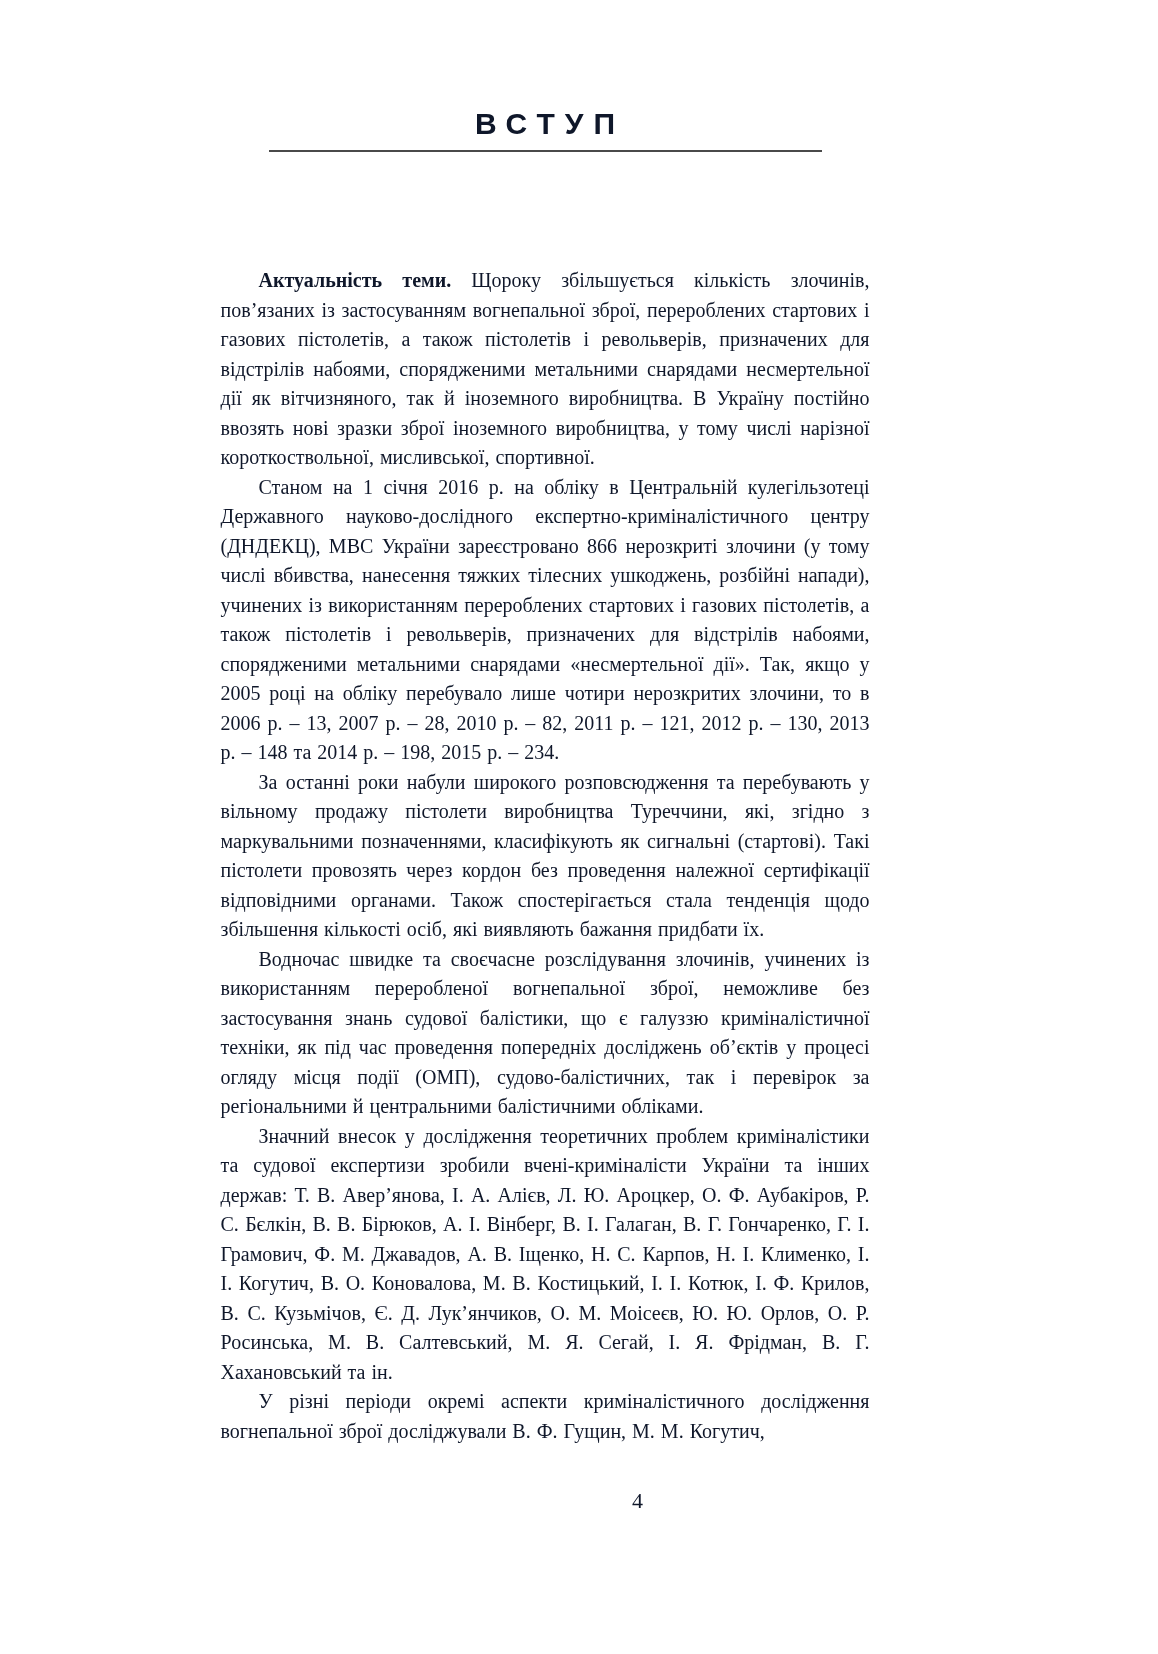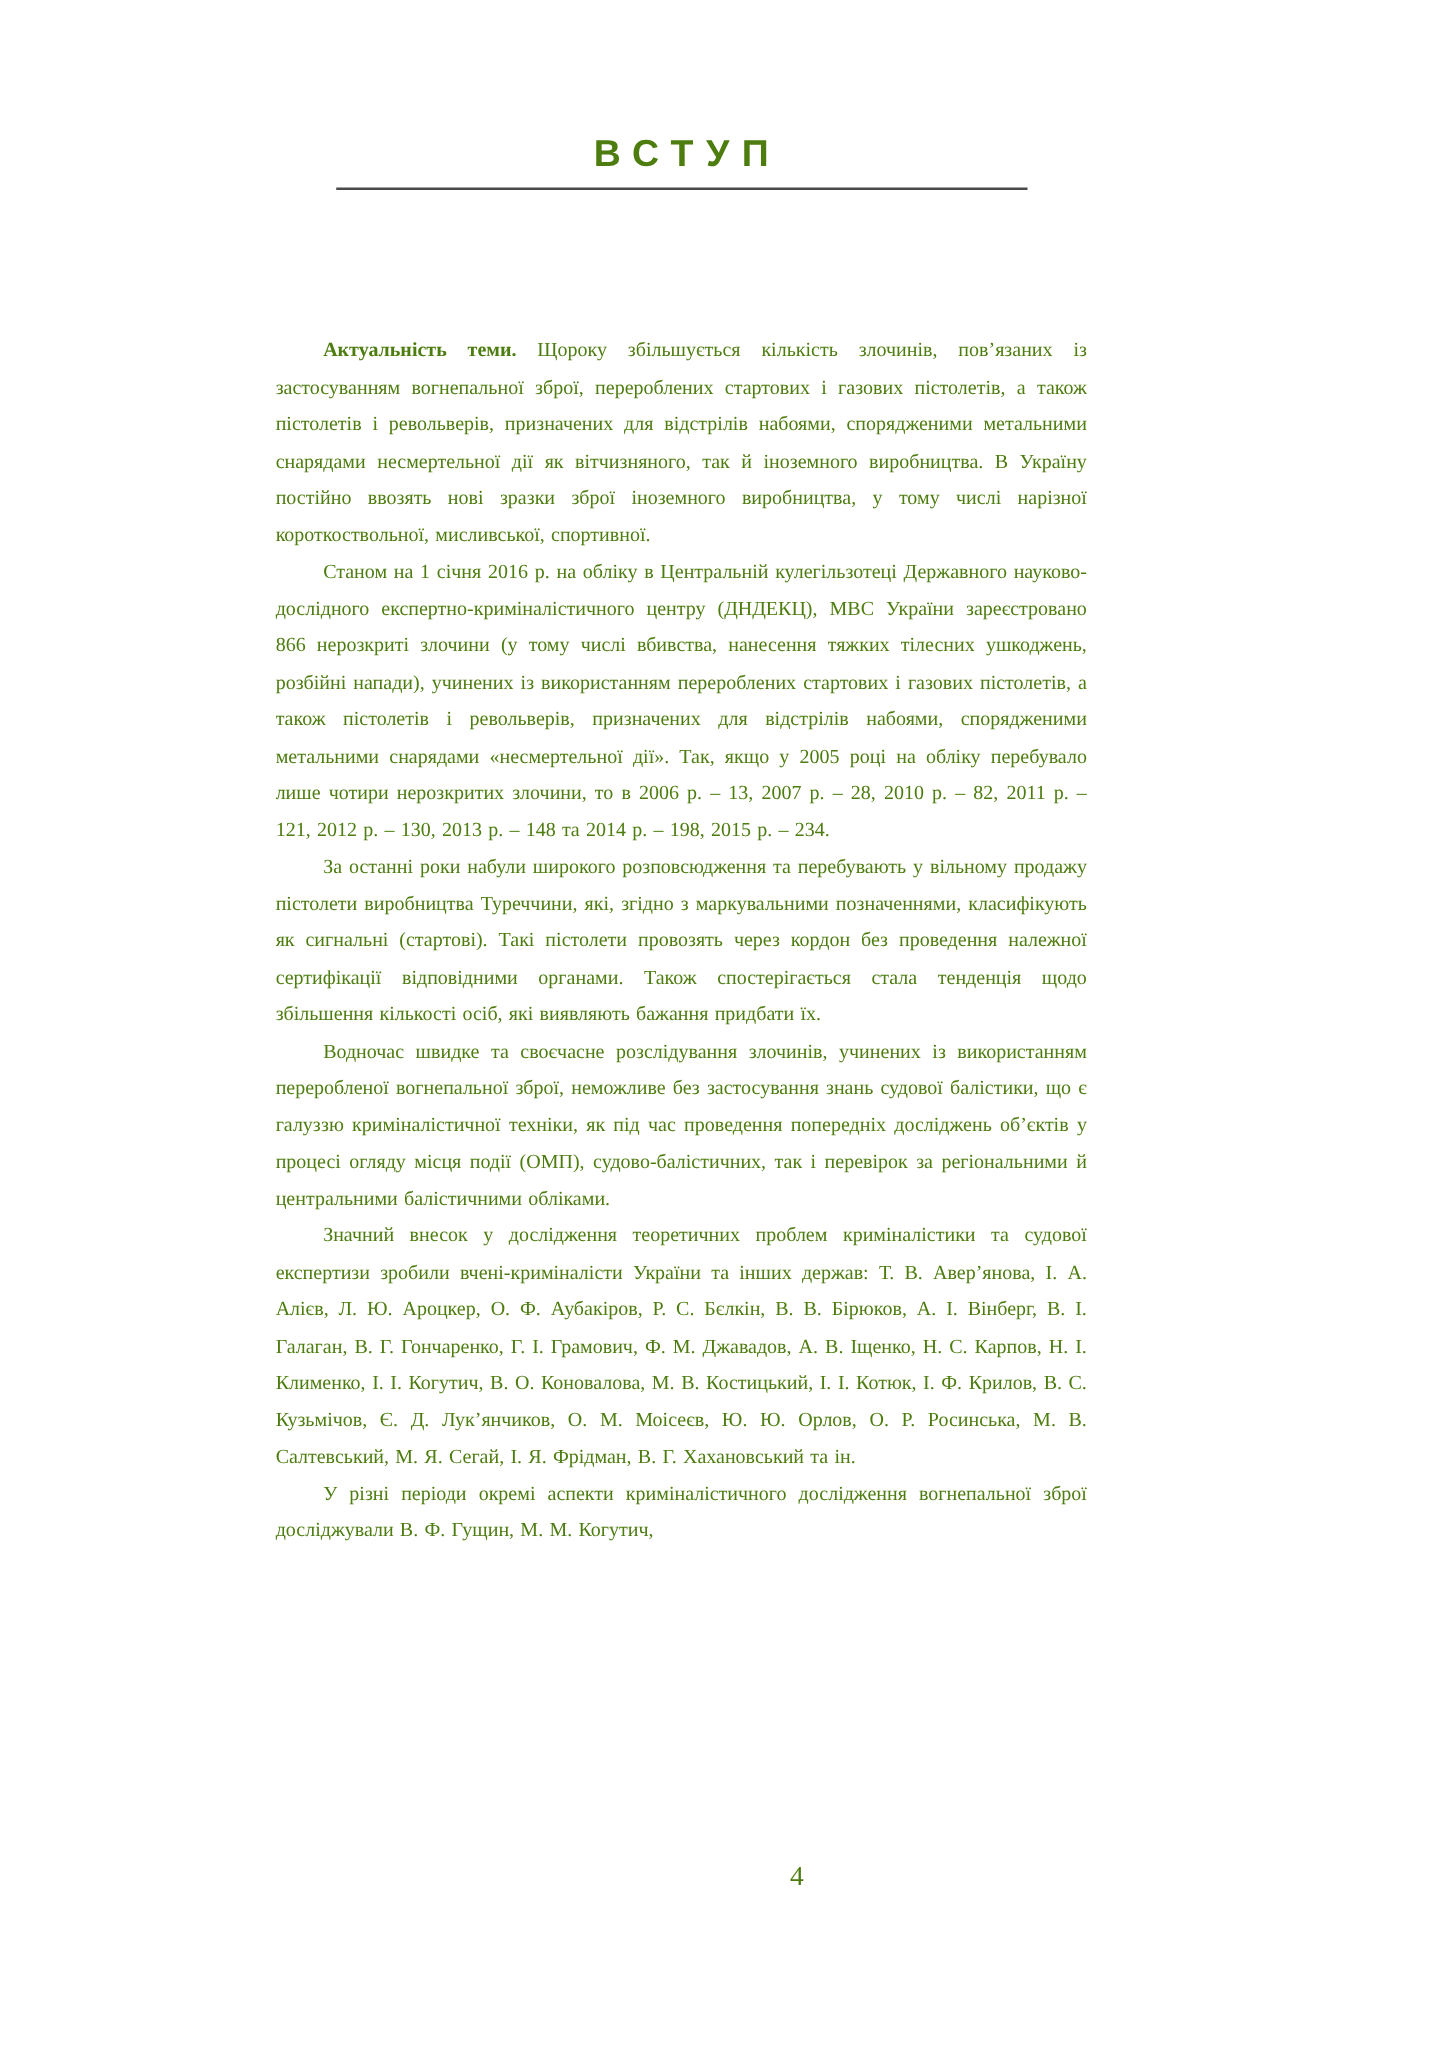--- a/index.html
+++ b/index.html
@@ -9,21 +9,21 @@
   }
   .page {
     position: relative;
     width: 973px;
     height: 1654px;
     margin: 0 auto;
     background: #ffffff;
     box-sizing: border-box;
     padding: 106px 196px 0 128px;
     font-family: "Liberation Serif", "DejaVu Serif", serif;
-    color: #4d7c0f;
+    color: #0f172a;
     overflow: hidden;
   }
   .doc-title {
     margin: 0;
     text-align: center;
     font-family: "Liberation Sans", "DejaVu Sans", sans-serif;
     font-weight: 700;
     font-size: 30px;
     letter-spacing: 10px;
     line-height: 1.2;
@@ -33,21 +33,21 @@
     width: 553px;
     height: 2px;
     background: #4a4a4a;
     margin: 8px auto 0 auto;
   }
   .body-block {
     margin-top: 114px;
   }
   .para {
     margin: 0;
-    font-size: 16px;
+    font-size: 20px;
     line-height: 29.5px;
     text-align: justify;
     text-indent: 38px;
     word-spacing: 1px;
   }
   .para .lead {
     font-weight: 700;
   }
   .page-number {
     position: absolute;

